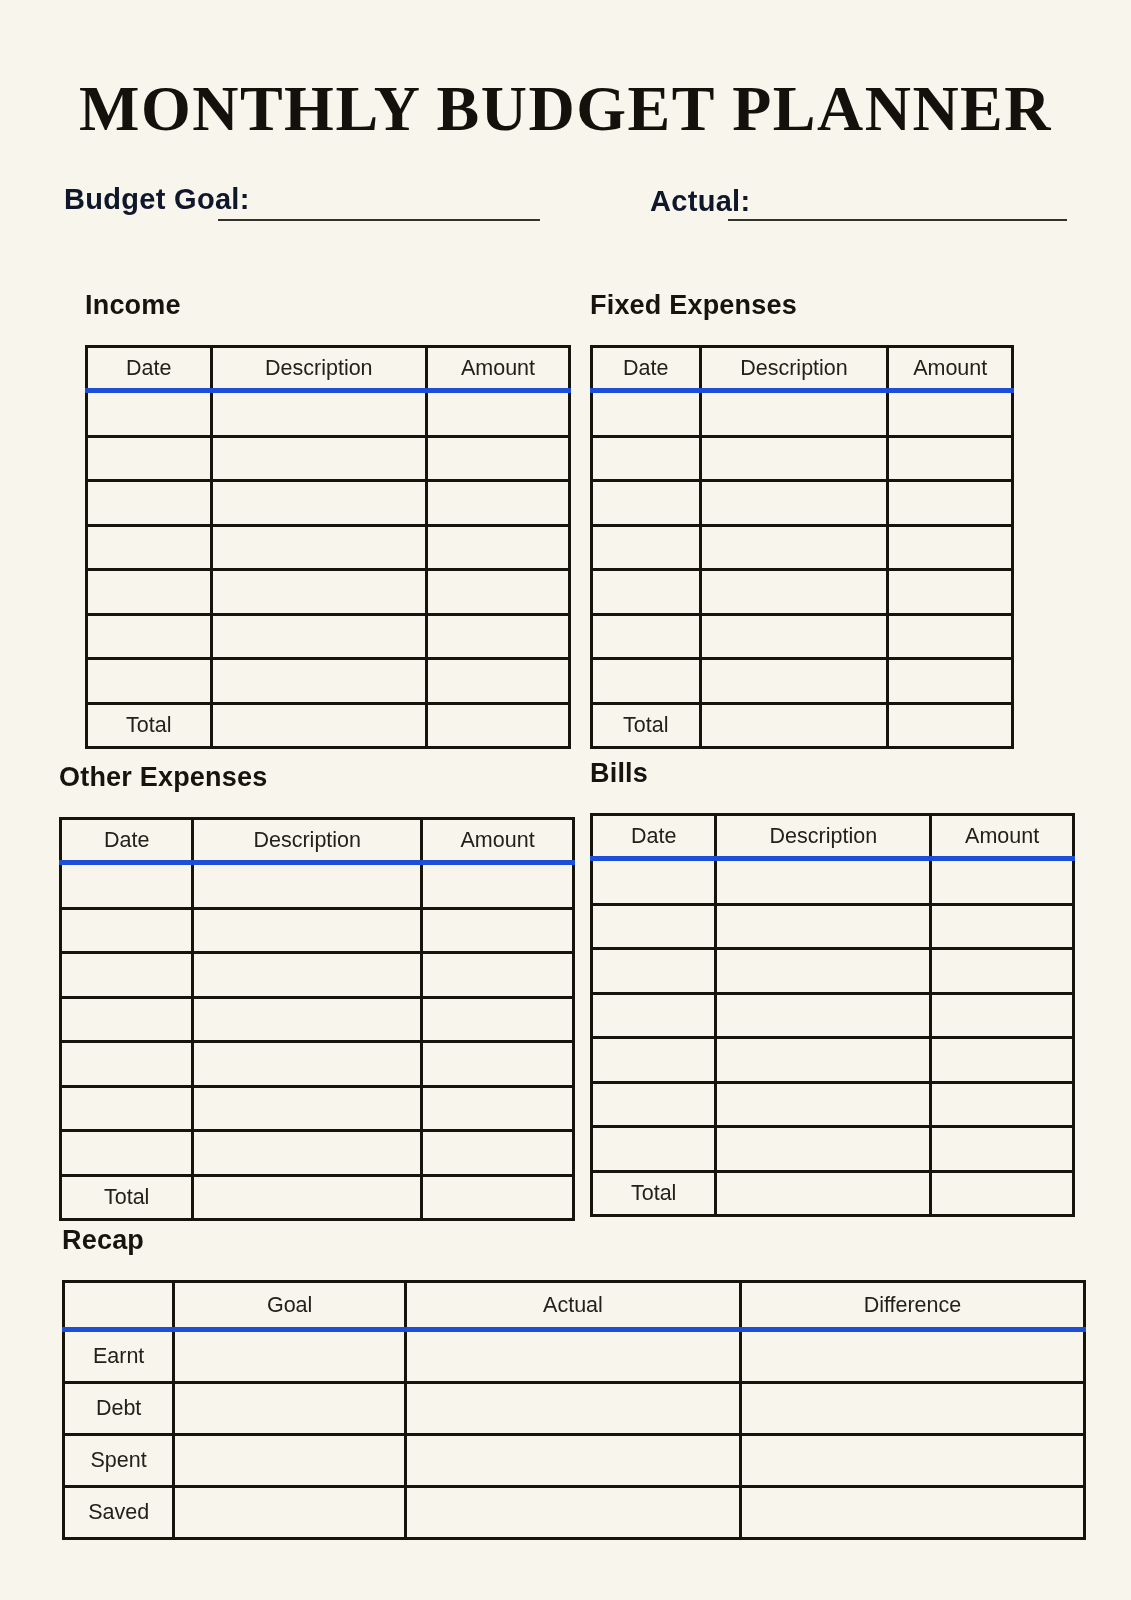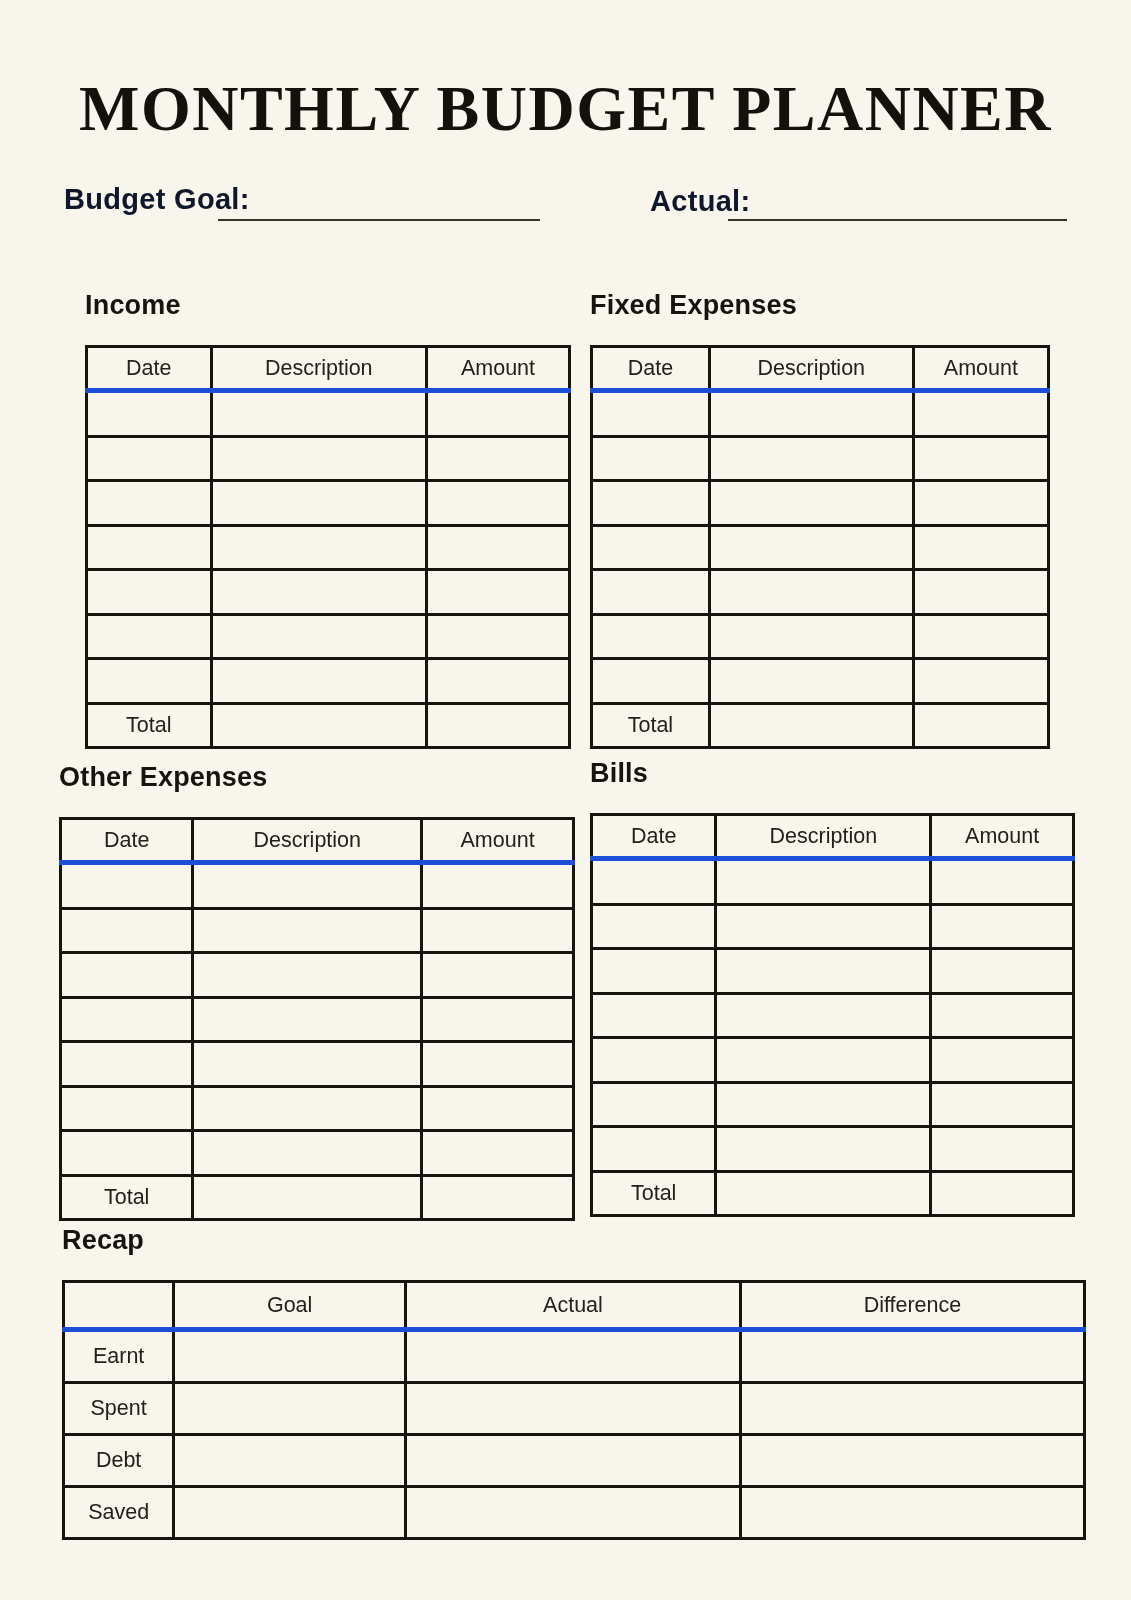--- a/index.html
+++ b/index.html
@@ -31,21 +31,21 @@
   .goal-line{left:218px;top:219px;width:322px;}
   .month-line{left:728px;top:219px;width:339px;}
 
   
   .tsection{position:absolute;}
   .tsection h2{
     margin:0;height:55px;box-sizing:border-box;
     font-size:27px;font-weight:700;color:#17130F;letter-spacing:.2px;
   }
   .sec-income{left:59px;top:290px;width:486px;margin-left:26px;}
-  .sec-fixed{left:590px;top:290px;width:460px;}
+  .sec-fixed{left:590px;top:290px;width:424px;}
   .sec-other{left:59px;top:762px;width:516px;}
   .sec-bills{left:590px;top:758px;width:485px;}
   .sec-recap{left:62px;top:1225px;width:1024px;}
 
   table{
     width:100%;border-collapse:collapse;table-layout:fixed;
   }
   th,td{
     border:3px solid #17130D;
     text-align:center;vertical-align:middle;
@@ -339,32 +339,32 @@
           </tr>
         </thead>
         <tbody>
           <tr>
             <td>Earnt</td>
             <td></td>
             <td></td>
             <td></td>
           </tr>
           <tr>
+            <td>Debt</td>
+            <td></td>
+            <td></td>
+            <td></td>
+          </tr>
+          <tr>
             <td>Spent</td>
             <td></td>
             <td></td>
             <td></td>
           </tr>
           <tr>
-            <td>Debt</td>
-            <td></td>
-            <td></td>
-            <td></td>
-          </tr>
-          <tr>
             <td>Saved</td>
             <td></td>
             <td></td>
             <td></td>
           </tr>
         </tbody>
       </table>
   </section>
 
 </div>

